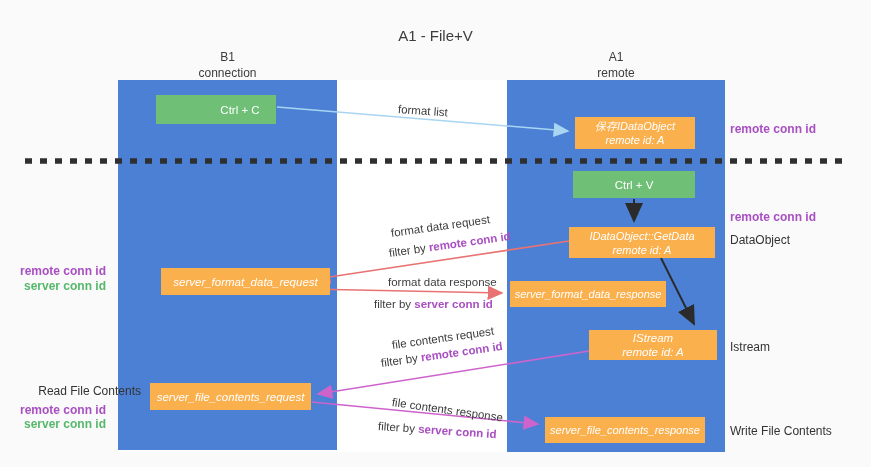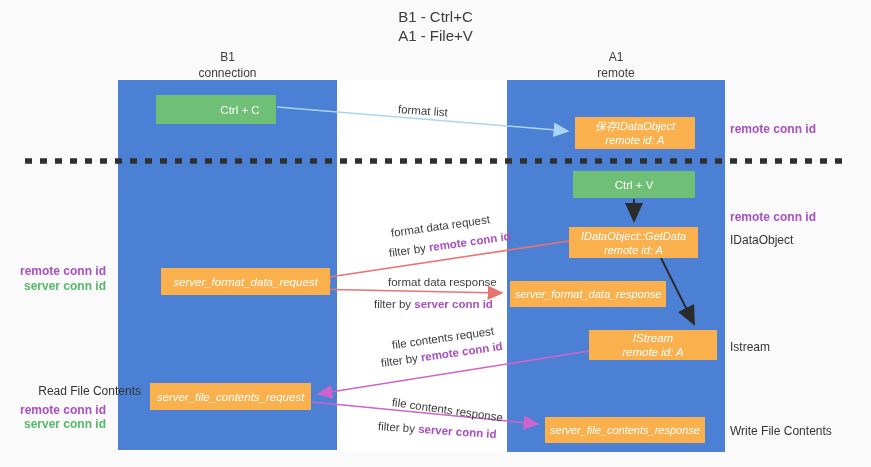--- a/index.html
+++ b/index.html
@@ -20,21 +20,20 @@
   .purple{color:#a94fc2;font-weight:bold;}
   .greentxt{color:#55b86a;font-weight:bold;}
   .side-left{text-align:right;}
   svg.overlay{position:absolute;left:0;top:0;pointer-events:none;}
 </style>
 </head>
 <body>
 
 <div class="canvas">
 
-  <div class="title" style="top:8px;">B1 - Ctrl+C</div>
   <div class="title" style="top:27px;">A1 - File+V</div>
 
   <div class="colhead" style="left:118px;top:49px;width:219px;">
     <div>B1</div>
     <div>connection</div>
   </div>
   <div class="colhead" style="left:507px;top:49px;width:218px;">
     <div>A1</div>
     <div>remote</div>
   </div>
@@ -82,21 +81,21 @@
 
   <div class="node orange" style="left:575px;top:117px;width:120px;height:32px;font-size:11px;">
     <span>保存IDataObject</span>
     <span>remote id: A</span>
   </div>
 
   <div class="node green" style="left:573px;top:171px;width:122px;height:27px;">
     <span>Ctrl + V</span>
   </div>
 
-  <div class="node orange" style="left:569px;top:227px;width:129px;height:31px;font-size:11px;">
+  <div class="node orange" style="left:569px;top:227px;width:146px;height:31px;font-size:11px;">
     <span>IDataObject::GetData</span>
     <span>remote id: A</span>
   </div>
 
   <div class="node orange" style="left:150px;top:268px;width:169px;height:27px;margin-left:11px;">
     <span>server_format_data_request</span>
   </div>
 
   <div class="node orange" style="left:510px;top:281px;width:156px;height:26px;font-size:11px;">
     <span>server_format_data_response</span>
@@ -132,21 +131,21 @@
     <span>filter by </span><span class="purple">remote conn id</span>
   </div>
 
   <div class="lbl" style="left:392px;top:396px;transform:rotate(8deg);">file contents response</div>
   <div class="lbl" style="left:378px;top:420px;transform:rotate(4deg);">
     <span>filter by </span><span class="purple">server conn id</span>
   </div>
 
   <div class="side purple" style="left:730px;top:122px;">remote conn id</div>
   <div class="side purple" style="left:730px;top:210px;">remote conn id</div>
-  <div class="side" style="left:730px;top:233px;">IDataObject</div>
+  <div class="side" style="left:730px;top:233px;">DataObject</div>
   <div class="side" style="left:730px;top:340px;">Istream</div>
   <div class="side" style="left:730px;top:424px;">Write File Contents</div>
 
   <div class="side side-left purple" style="left:0px;top:264px;width:106px;">remote conn id</div>
   <div class="side side-left greentxt" style="left:0px;top:279px;width:106px;">server conn id</div>
 
   <div class="side side-left" style="left:0px;top:384px;width:113px;margin-left:28px;">Read File Contents</div>
   <div class="side side-left purple" style="left:0px;top:403px;width:106px;">remote conn id</div>
   <div class="side side-left greentxt" style="left:0px;top:417px;width:106px;">server conn id</div>
 

